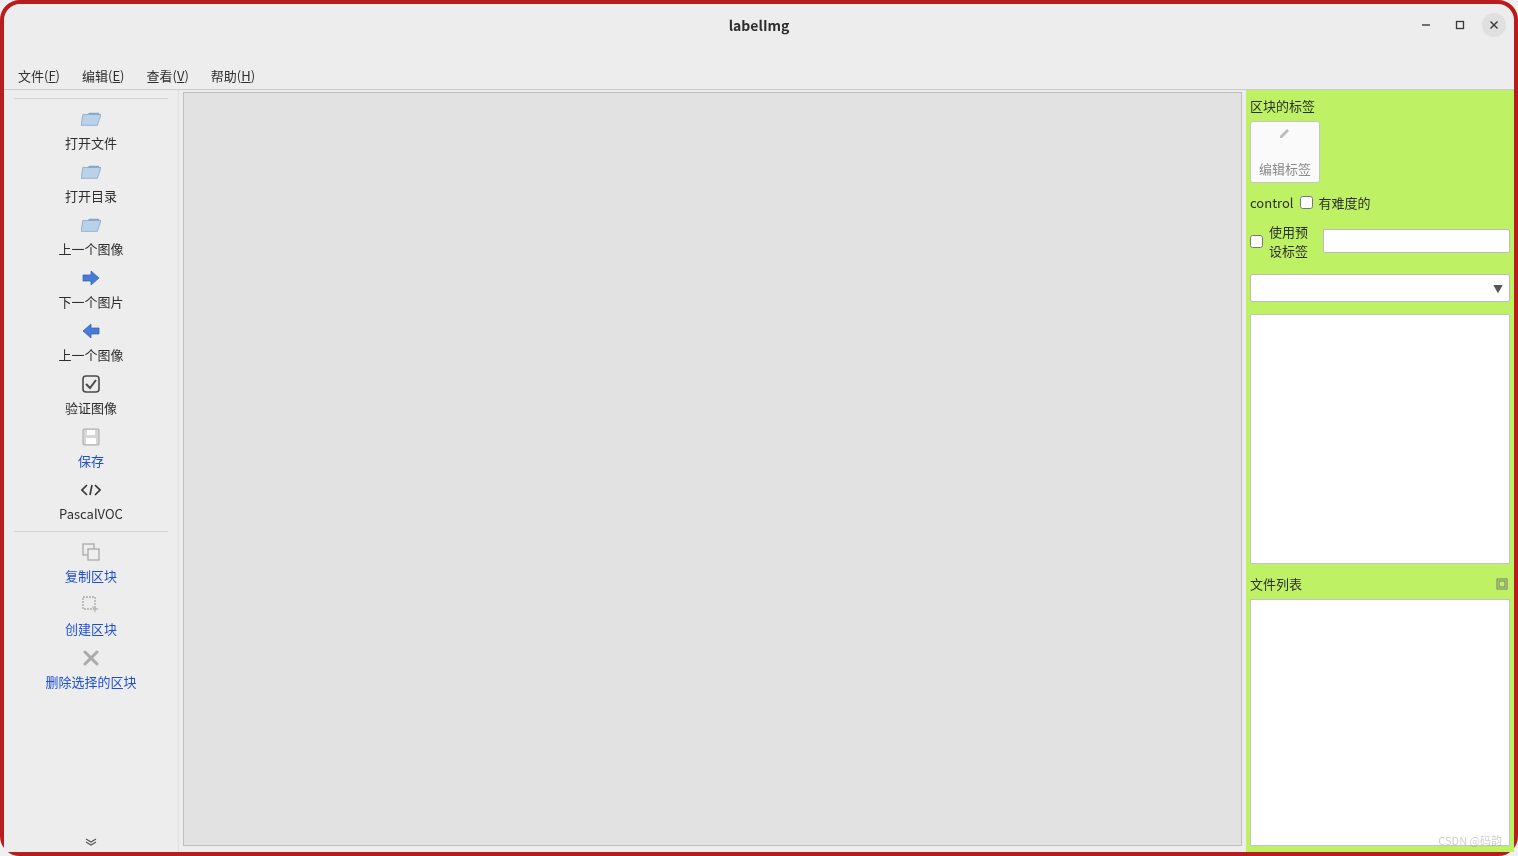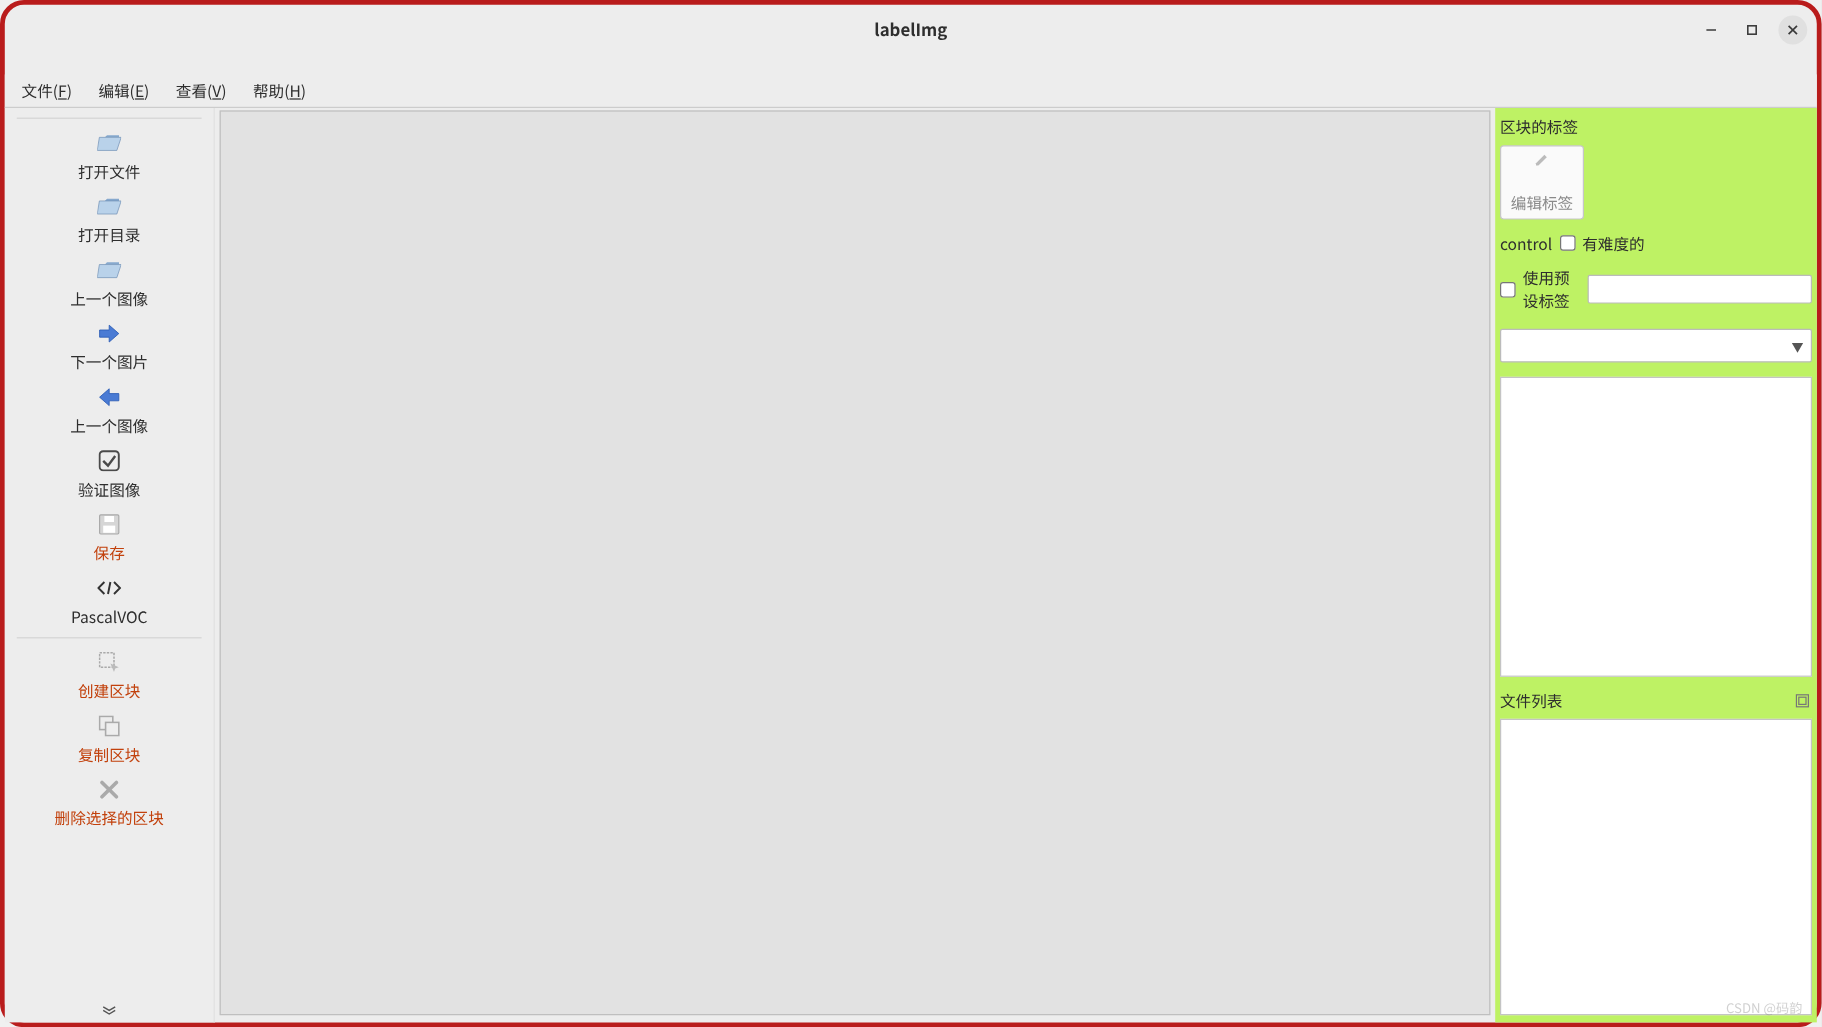--- a/index.html
+++ b/index.html
@@ -85,21 +85,21 @@
     }
     .tool-btn {
       width: 100%;
       display:flex;
       flex-direction:column;
       align-items:center;
       padding: 6px 4px 4px;
       gap: 4px;
       cursor:pointer;
     }
-    .tool-btn.disabled { color:#c2410c; cursor:default; }
+    .tool-btn.disabled { color:#1d4ed8; cursor:default; }
     .tool-btn .ticon {
       width:20px; height:20px;
       display:flex; align-items:center; justify-content:center;
     }
     .tool-sep {
       width: 88%;
       height:1px;
       background:#d4d4d4;
       margin: 4px 0;
     }
@@ -317,35 +317,35 @@
             </svg>
         </span>
         <span>PascalVOC</span>
       </div>
 
       <div class="tool-sep"></div>
 
       <div class="tool-btn disabled">
         <span class="ticon">
           <svg width="18" height="18" viewBox="0 0 18 18">
+              <rect x="1" y="1" width="11" height="11" fill="none" stroke="#aaa" stroke-width="1.3"></rect>
+              <rect x="6" y="6" width="11" height="11" fill="#eee" stroke="#aaa" stroke-width="1.3"></rect>
+            </svg>
+        </span>
+        <span>复制区块</span>
+      </div>
+
+      <div class="tool-btn disabled">
+        <span class="ticon">
+          <svg width="18" height="18" viewBox="0 0 18 18">
               <rect x="1" y="1" width="12" height="12" fill="none" stroke="#aaa" stroke-width="1.3" stroke-dasharray="2 1"></rect>
               <path d="M10 10 L17 13 L14 14 L13 17 Z" fill="#bbb"></path>
             </svg>
         </span>
         <span>创建区块</span>
-      </div>
-
-      <div class="tool-btn disabled">
-        <span class="ticon">
-          <svg width="18" height="18" viewBox="0 0 18 18">
-              <rect x="1" y="1" width="11" height="11" fill="none" stroke="#aaa" stroke-width="1.3"></rect>
-              <rect x="6" y="6" width="11" height="11" fill="#eee" stroke="#aaa" stroke-width="1.3"></rect>
-            </svg>
-        </span>
-        <span>复制区块</span>
       </div>
 
       <div class="tool-btn disabled">
         <span class="ticon">
           <svg width="16" height="16" viewBox="0 0 16 16">
               <line x1="2" y1="2" x2="14" y2="14" stroke="#aaa" stroke-width="3" stroke-linecap="round"></line>
               <line x1="14" y1="2" x2="2" y2="14" stroke="#aaa" stroke-width="3" stroke-linecap="round"></line>
             </svg>
         </span>
         <span>删除选择的区块</span>

